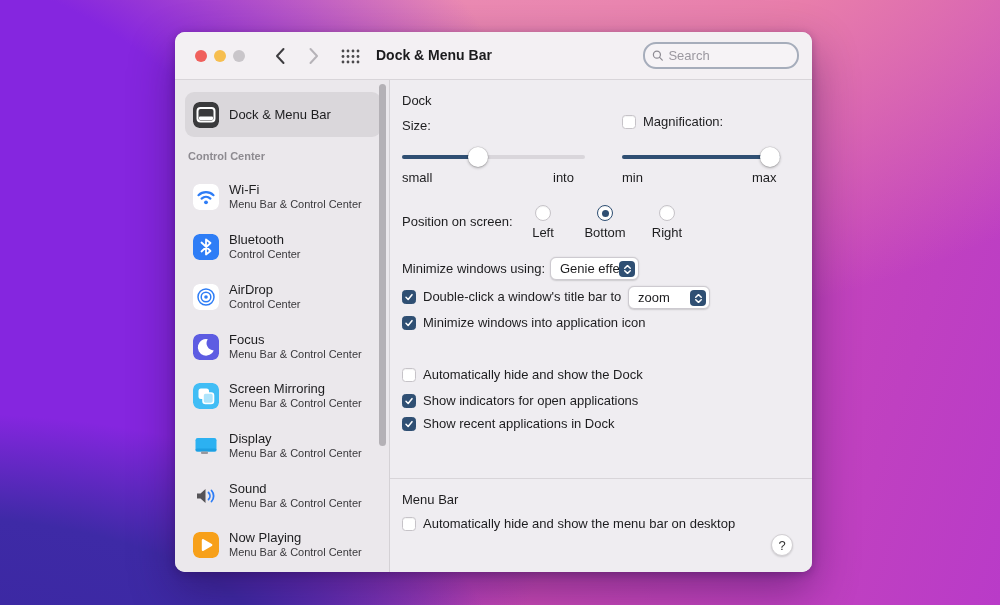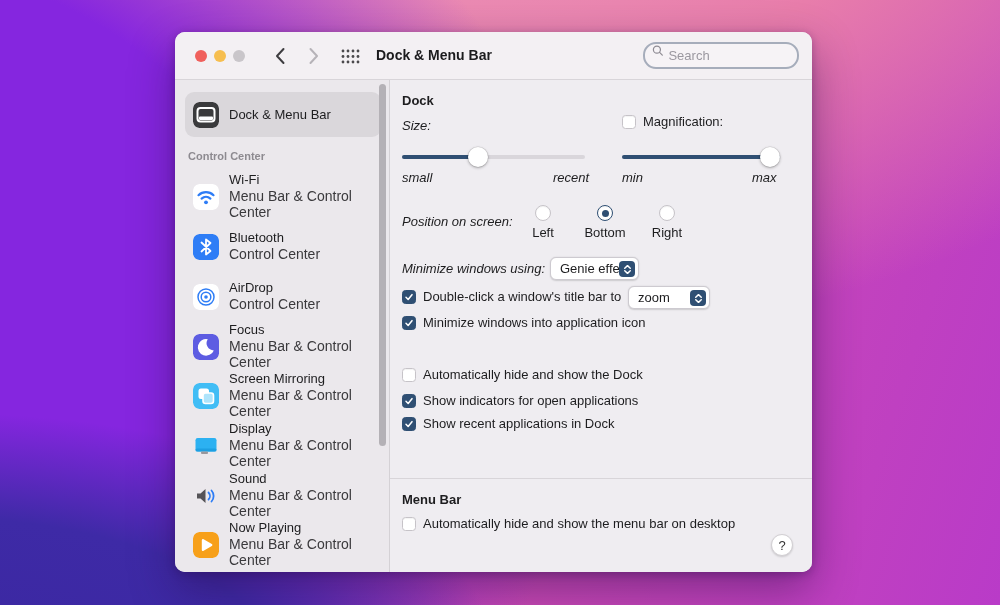--- a/index.html
+++ b/index.html
@@ -34,21 +34,21 @@
   .t-yellow { left:39px; background:#f6be4f; }
   .t-gray { left:58px; background:#c9c6ca; }
   .navbtn { position:absolute; top:13px; width:22px; height:22px; display:flex; align-items:center; justify-content:center; }
   .nav-back { left:94px; }
   .nav-fwd { left:128px; }
   .gridbtn { position:absolute; left:165px; top:15px; width:20px; height:18px; display:flex; align-items:center; justify-content:center; }
   .wtitle { position:absolute; left:201px; top:15px; font-size:14px; font-weight:700; color:#1b1b1d; }
   .search {
     position:absolute; right:13px; top:10px; width:156px; height:27px;
     background:#f6f3f6; border:2px solid #a6adbb; border-radius:13px;
-    display:flex; padding:0 7px; gap:5px;
+    display:flex; align-items:center; padding:0 7px; gap:5px;
   }
   .search input {
     border:none; outline:none; background:transparent; width:100%;
     font-family:inherit; font-size:13px; color:#1d1d1f;
   }
   .search input::placeholder { color:#9b98a0; }
   
   .sidebar {
     position:absolute; left:0; top:48px; bottom:0; width:215px;
     background:#ebe8ec; border-right:1px solid #d4d1d5;
@@ -59,29 +59,29 @@
   }
   .sel-item .lbl { font-size:13px; }
   .icon26 { width:26px; height:26px; border-radius:6px; flex:0 0 26px; display:block; }
   .section-hdr { position:absolute; left:13px; top:70px; font-size:11px; font-weight:700; color:#8d8a90; }
   .side-item {
     position:absolute; left:0; width:214px; height:46px;
     display:flex; align-items:center; gap:10px; padding-left:18px;
   }
   .side-item .txt { display:flex; flex-direction:column; line-height:1.15; }
   .side-item .ttl { font-size:13px; }
-  .side-item .sub { font-size:14px; color:#3a393c; }
+  .side-item .sub { font-size:11px; color:#3a393c; }
   .side-scrollbar {
     position:absolute; right:3px; top:4px; width:7px; height:362px;
     background:#b4b1b6; border-radius:4px;
   }
   
   .main { position:absolute; left:215px; top:48px; right:0; bottom:0; background:#efedf1; }
-  .h13 { position:absolute; font-size:13px; font-weight:700; }
-  .lab { position:absolute; font-size:13px;font-style:italic; }
+  .h13 { position:absolute; font-size:13px; font-weight:400; }
+  .lab { position:absolute; font-size:13px; }
   .slider { position:absolute; height:20px; }
   .slider .track { position:absolute; left:0; right:0; top:8px; height:4px; background:#d9d6db; border-radius:2px; }
   .slider .fill { position:absolute; left:0; top:8px; height:4px; background:#2f4f73; border-radius:2px; }
   .slider .thumb {
     position:absolute; top:0; width:20px; height:20px; border-radius:50%; background:#fff;
     box-shadow:0 0 0 .5px rgba(0,0,0,.12), 0 1px 3px rgba(0,0,0,.3);
   }
   .cb {
     width:14px; height:14px; border-radius:3.5px; flex:0 0 14px;
     background:#fff; border:1px solid #c6c3c8; box-shadow:inset 0 1px 1px rgba(0,0,0,.05);
@@ -281,21 +281,21 @@
 
     <div class="h13" style="left:12px; top:13px">Dock</div>
 
     <div class="lab" style="left:12px; top:38px">Size:</div>
     <div class="slider" style="left:12px; top:67px; width:183px">
       <div class="track"></div>
       <div class="fill" style="width:76px"></div>
       <div class="thumb" style="left:66px"></div>
     </div>
     <div class="lab" style="left:12px; top:90px">small</div>
-    <div class="lab" style="left:163px; top:90px">recent</div>
+    <div class="lab" style="left:163px; top:90px">into</div>
 
     <div class="cbrow" style="left:232px; top:34px">
       <span class="cb"></span>
       <span>Magnification:</span>
     </div>
     <div class="slider" style="left:232px; top:67px; width:158px">
       <div class="track"></div>
       <div class="fill" style="width:158px"></div>
       <div class="thumb" style="left:138px"></div>
     </div>

